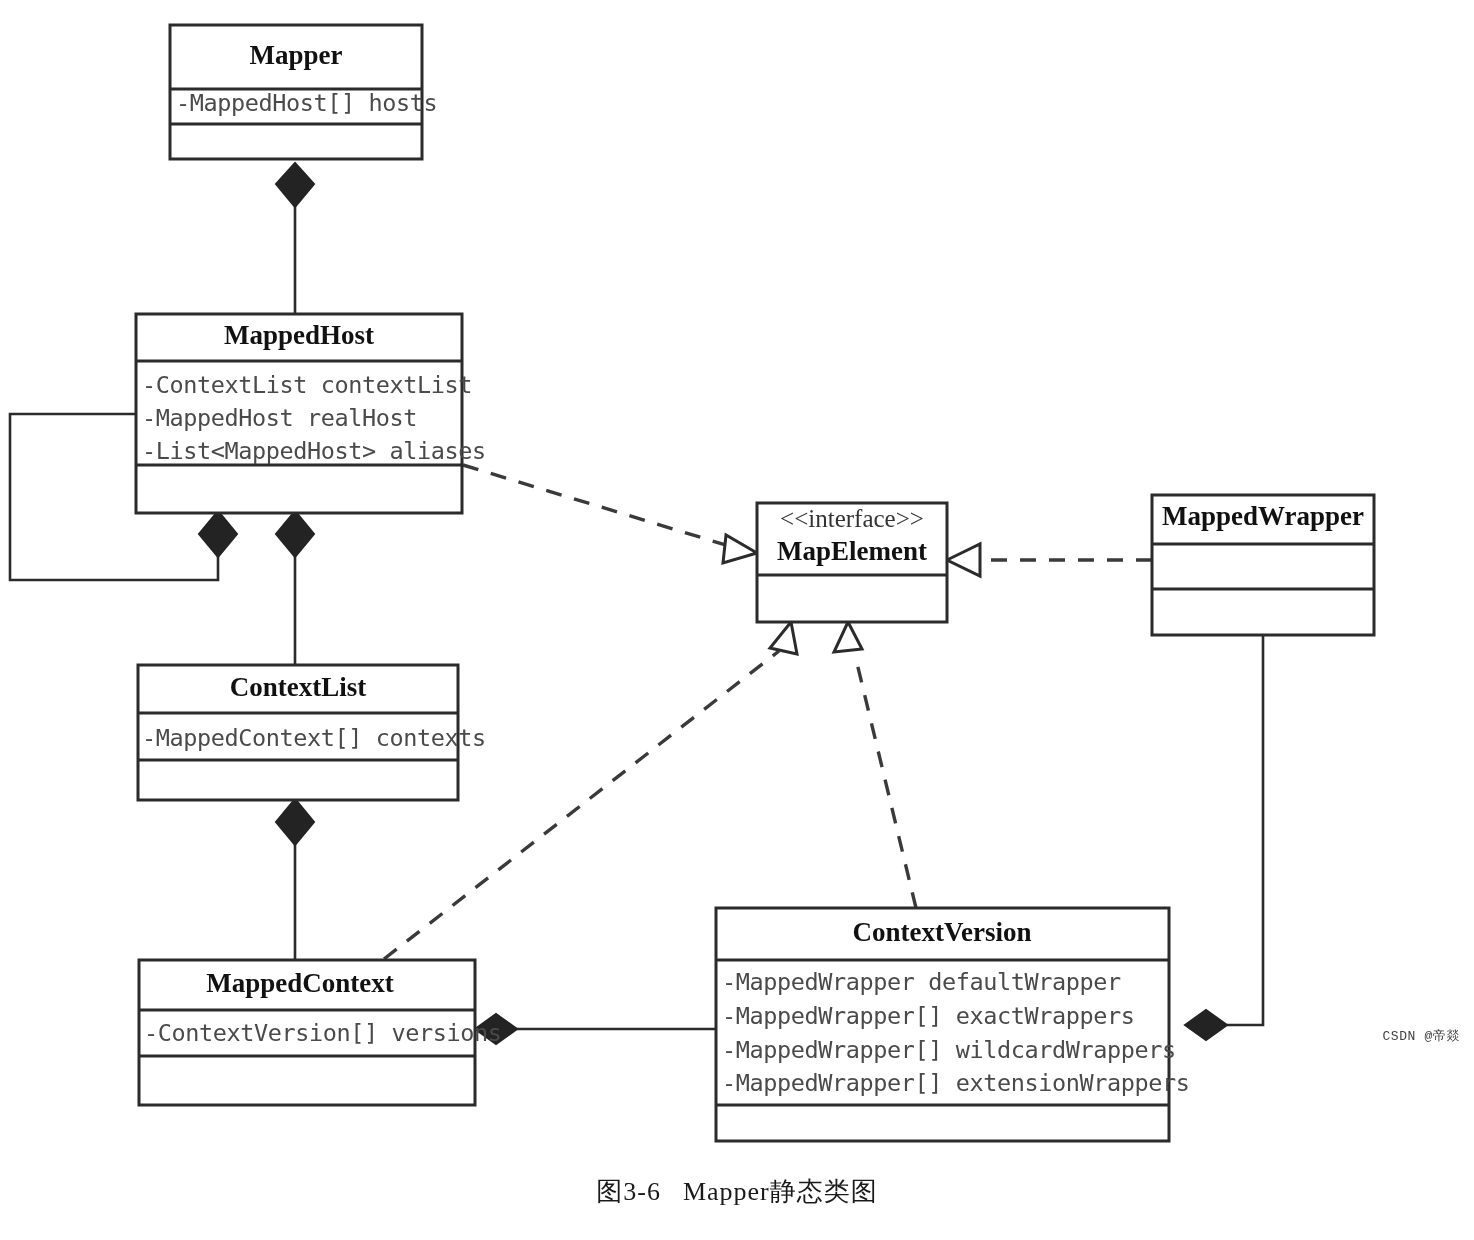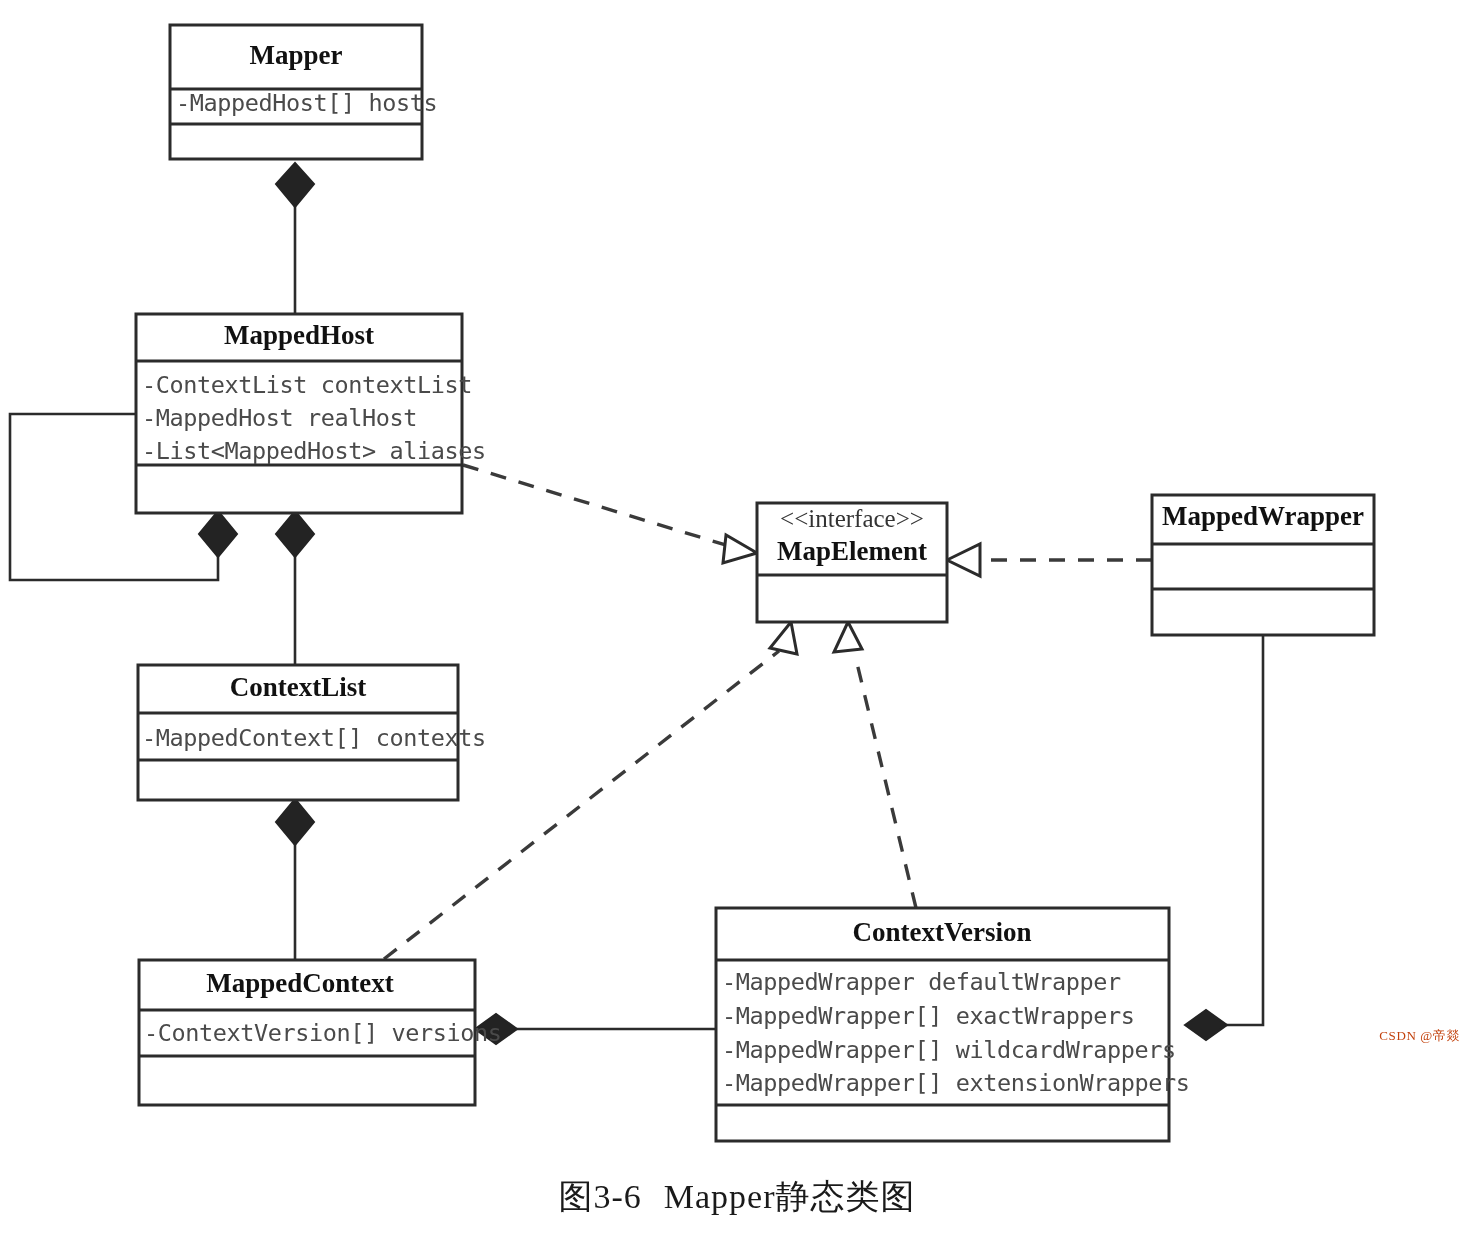--- a/index.html
+++ b/index.html
@@ -81,32 +81,32 @@
     stroke-width: 3;
     stroke-linejoin: miter;
   }
   .caption {
     position: absolute;
     left: 0;
     top: 1174px;
     width: 1474px;
     text-align: center;
     font-family: "Liberation Serif", serif;
-    font-size: 34px;
+    font-size: 26px;
     color: #1a1a1a;
     letter-spacing: 1px;
   }
   .caption .cap-gap { display: inline-block; width: 22px; }
   .watermark {
     position: absolute;
     right: 14px;
     bottom: 8px;
-    font-family: Liberation Serif, serif;
+    font-family: Liberation Mono, monospace;
     font-size: 13px;
-    color: #c2410c;
+    color: #404040;
     letter-spacing: 0.6px;
     margin-top: 16px;
   }
 </style>
 </head>
 <body>
 
 <div id="diagram-root">
   <svg class="uml-canvas" viewBox="0 0 1474 1240" xmlns="http://www.w3.org/2000/svg">
 

